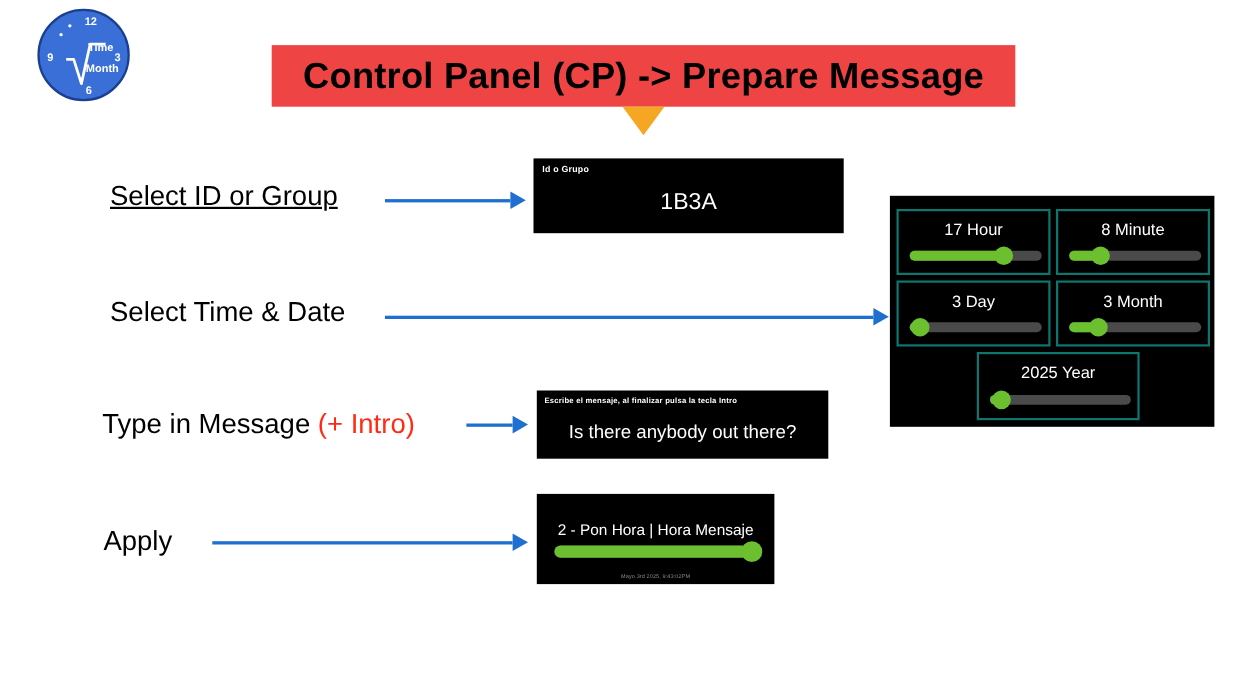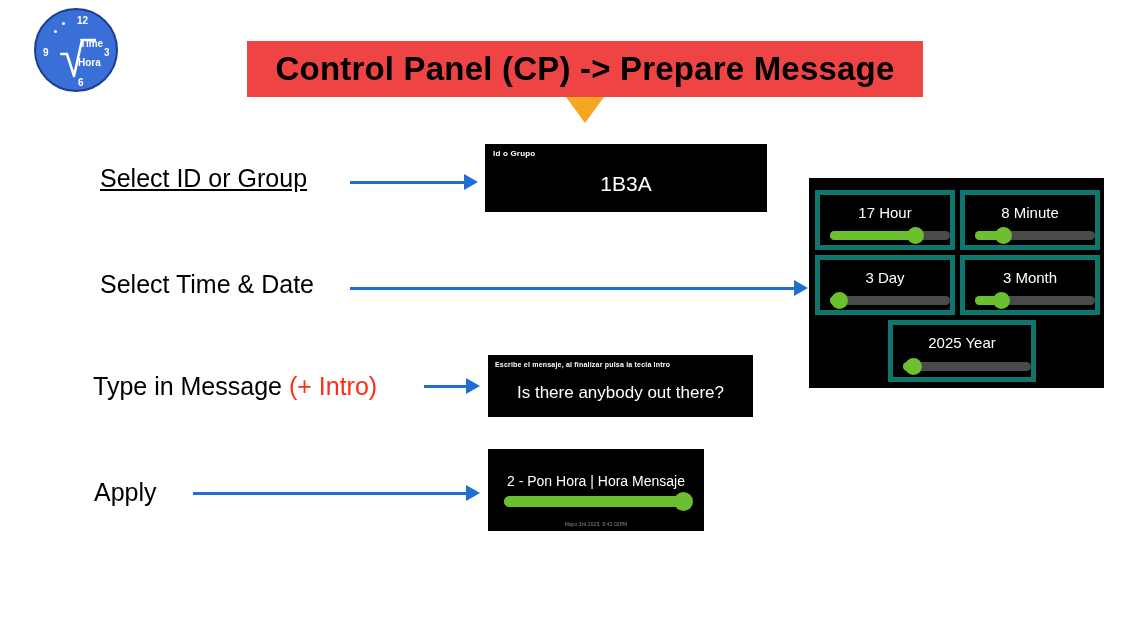--- a/index.html
+++ b/index.html
@@ -175,21 +175,21 @@
     text-align: center;
     font-size: 5px;
     letter-spacing: 0.1px;
   }
 
   
   .slider-box {
     position: absolute;
     background: #000000;
     box-sizing: border-box;
-    border: 5px solid #0f766e;
+    border: 2px solid #0f766e;
   }
   .slider-title {
     position: absolute;
     left: 0; right: 0;
     top: 9px;
     color: #ffffff;
     text-align: center;
     font-size: 15px;
   }
   .track {
@@ -243,21 +243,21 @@
     <div class="num n12">12</div>
     <div class="num n3">3</div>
     <div class="num n6">6</div>
     <div class="num n9">9</div>
     <div class="radical">
       <svg width="36" height="40" viewBox="0 0 36 40">
         <path d="M1 16 L7 16 L14 38 L22 2 L36 2" fill="none" stroke="#ffffff" stroke-width="2.5" stroke-linecap="round" stroke-linejoin="round"></path>
       </svg>
     </div>
     <div class="word w-time">Time</div>
-    <div class="word w-math">Hora</div>
+    <div class="word w-math">Month</div>
   </div>
 
   <div class="banner">
     <span class="banner-text">Control Panel (CP) -&gt; Prepare Message</span>
   </div>
   <div class="banner-tail"></div>
 
   <div class="lab lab-id">Select ID or Group</div>
   <div class="arrow-line" style="left:330px; top:181px; width:114px;"></div>
   <div class="arrow-head" style="left:444px; top:174px;"></div>

